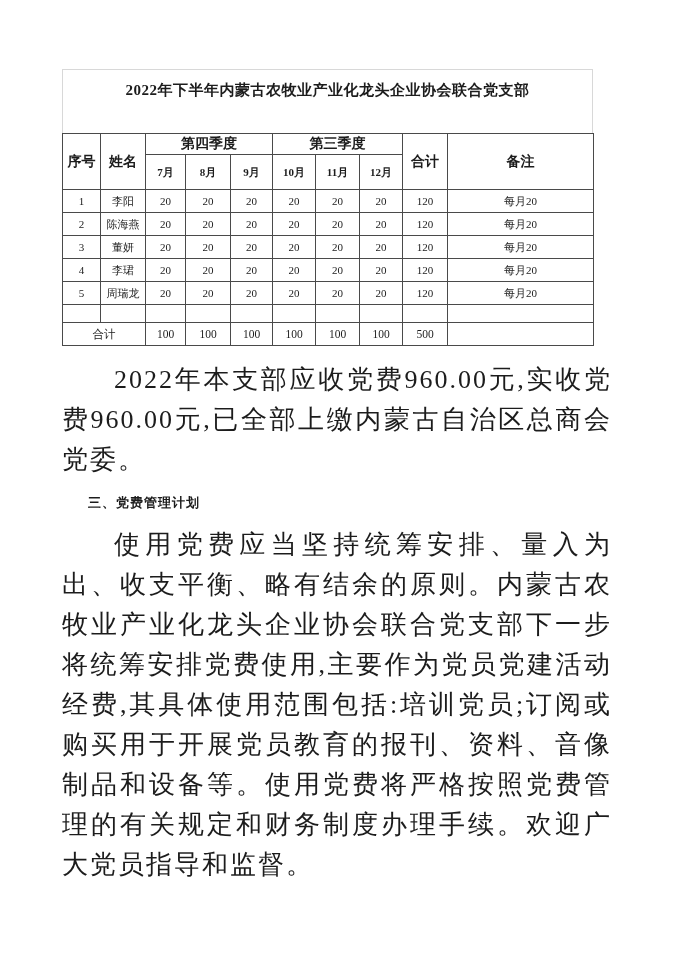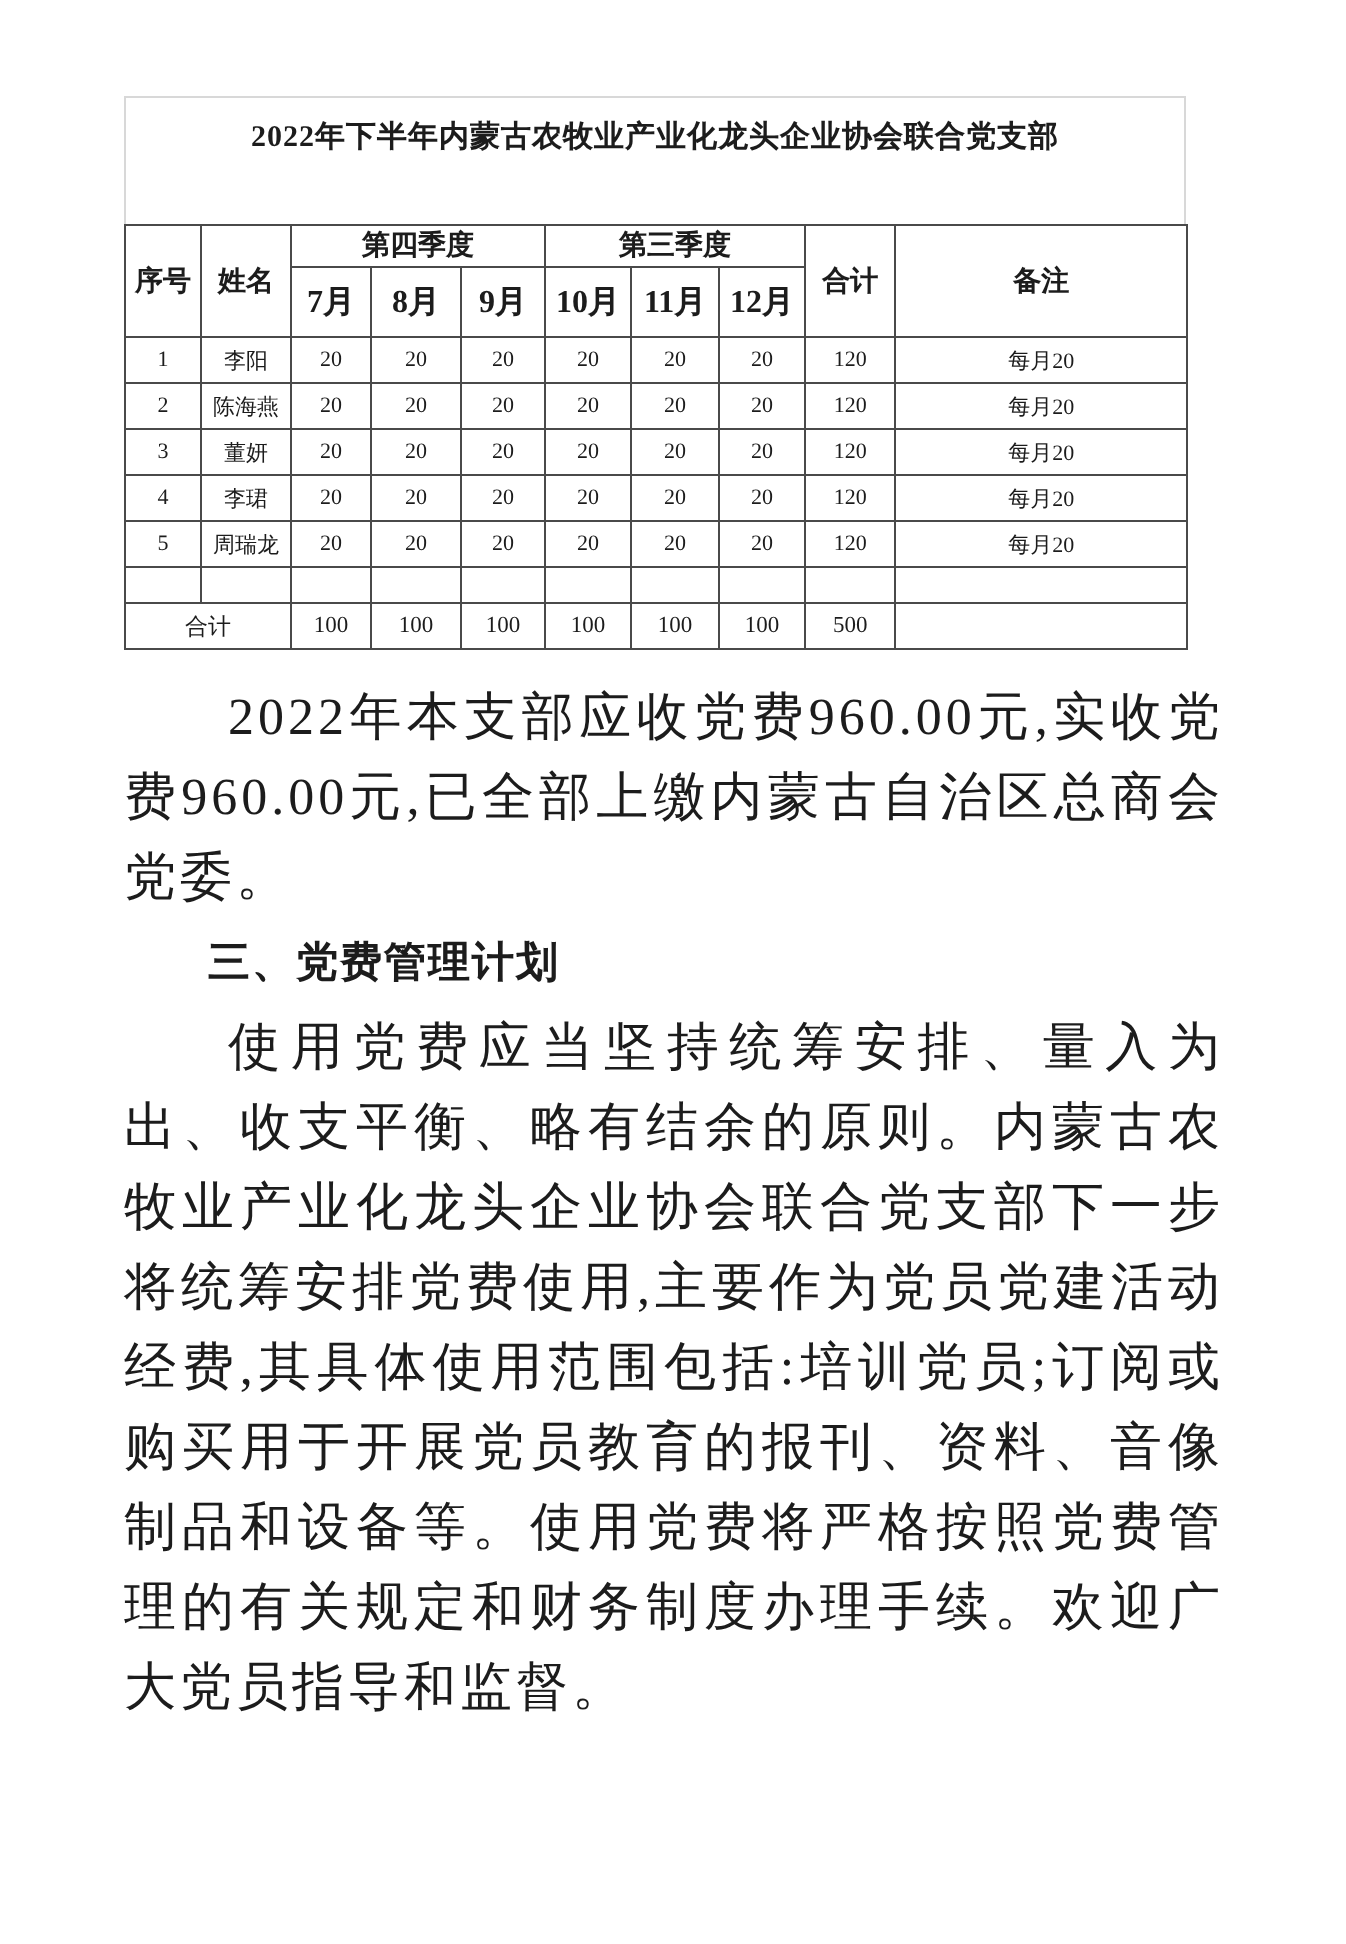--- a/index.html
+++ b/index.html
@@ -4,21 +4,21 @@
 <style>
   * { margin:0; padding:0; box-sizing:border-box; }
   html,body { background:#ffffff; }
   body {
     width:673px; height:972px;
     font-family:"Liberation Serif","DejaVu Serif",serif;
     color:#1c1c1c;
     position:relative;
     overflow:hidden;
   }
-  .doc { position:absolute; left:62px; top:48px; width:550px; }
+  .doc { position:absolute; left:62px; top:69px; width:550px; }
 
   
   .title-box {
     width:531px; height:64px;
     border:1px solid #d8d8d8;
     border-bottom:none;
     text-align:center;
     font-weight:bold;
     font-size:15px;
     line-height:24px;
@@ -37,41 +37,41 @@
   table.fee th, table.fee td {
     border:1px solid #4a4a4a;
     text-align:center;
     vertical-align:middle;
     padding:0 1px;
     overflow:hidden;
     white-space:nowrap;
   }
   table.fee th { font-weight:bold; }
   .quarter { font-size:14px; height:21px; }
-  .month-row th { height:35px; font-size:16px; }
+  .month-row th { height:35px; font-size:11px; }
   .data-row td { height:23px; font-size:11px; }
   .empty-row td { height:18px; }
   .totals-row td { height:23px; font-size:11.5px; border-top:2px solid #9a9a9a; }
 
   
   .bodytext {
     width:550px;
     font-size:26px;
     line-height:40px;
     letter-spacing:2px;
     text-align:justify;
     text-justify:inter-character;
   }
   .indent { text-indent:2em; }
   .summary { margin-top:14px; }
   .section-heading {
     margin-top:3px;
     font-family:"Liberation Sans","DejaVu Sans",sans-serif;
     font-weight:bold;
-    font-size:21px;
+    font-size:13px;
     line-height:40px;
     text-indent:2em;
     letter-spacing:1px;
   }
   .plan { margin-top:2px; }
   .contact {
     margin-top:48px;
     font-size:17.5px;
     line-height:30px;
     text-indent:2.2em;

